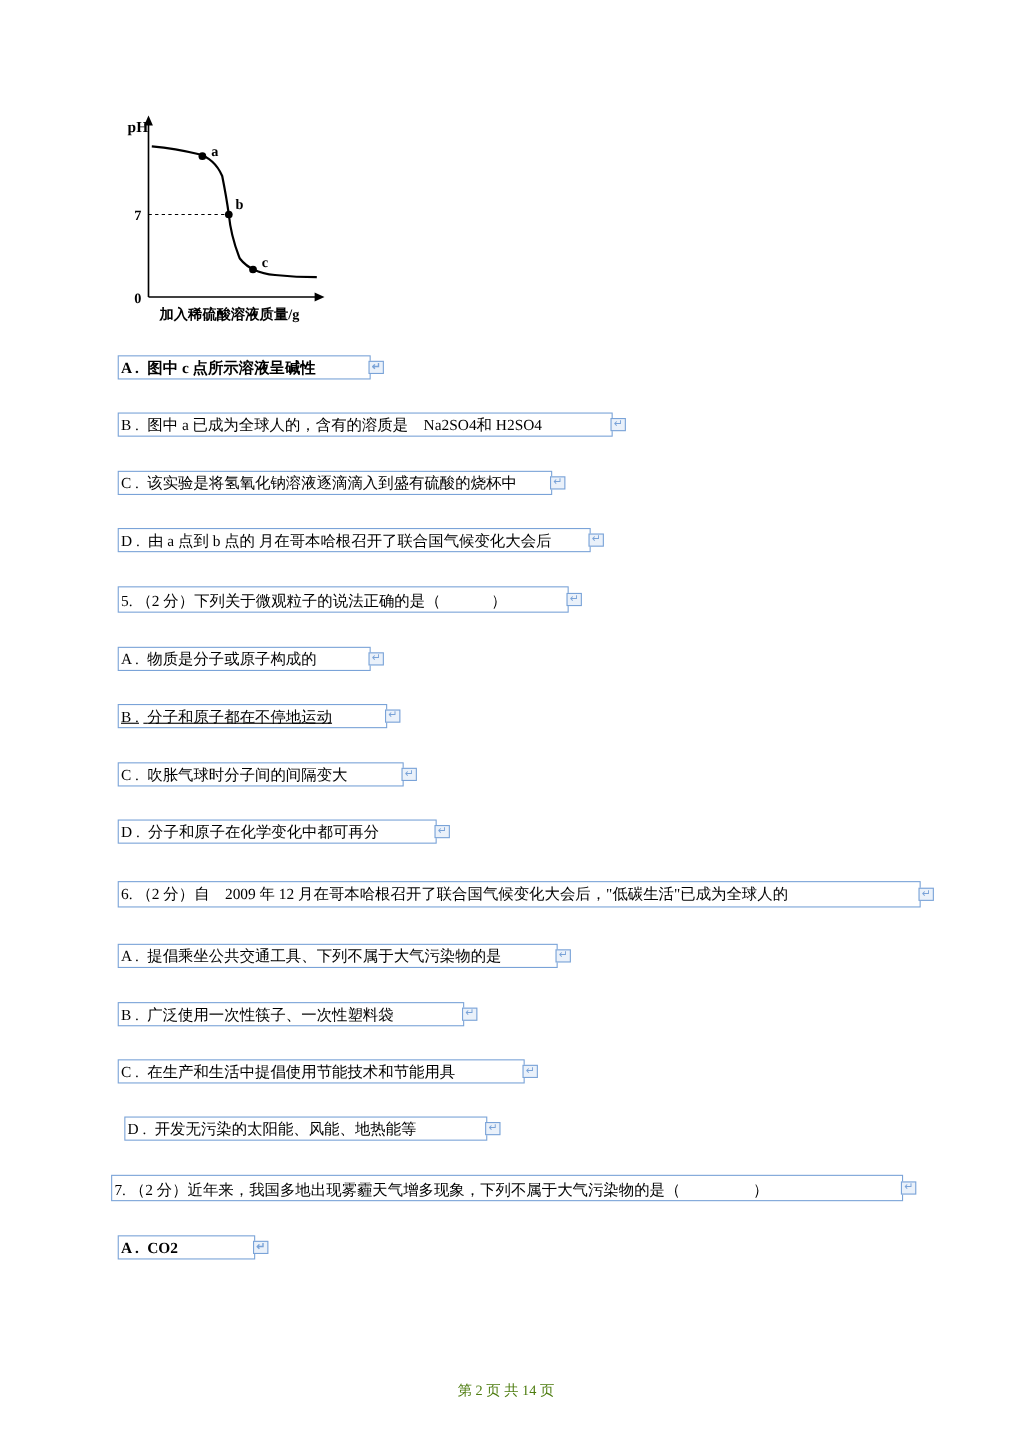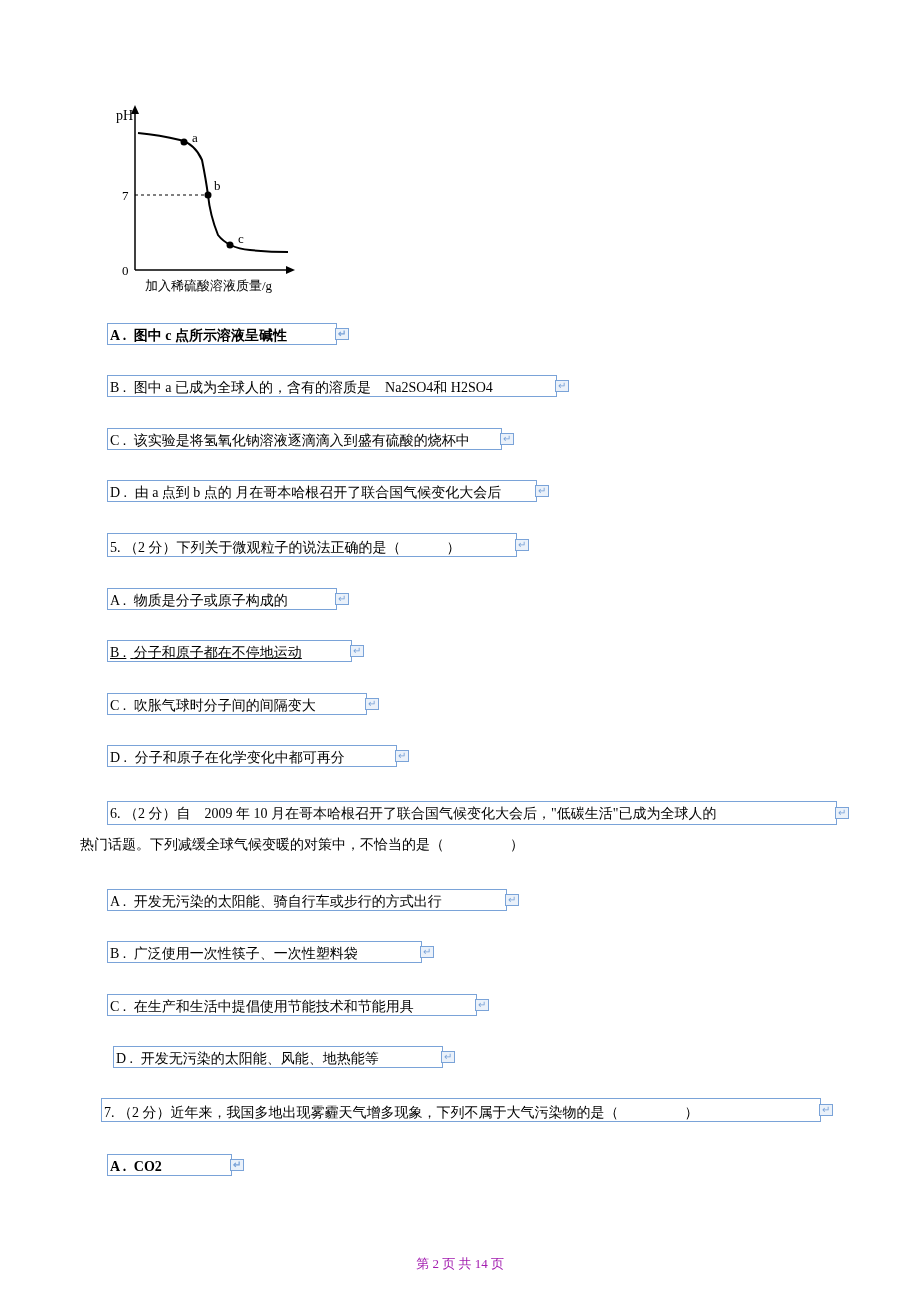--- a/index.html
+++ b/index.html
@@ -13,20 +13,21 @@
       background: #ffffff;
       font-family: "SimSun", "宋体", serif;
       font-size: 14px;
       color: #000;
       padding: 100px 80px 40px 80px;
       position: relative;
     }
     .chart-container {
       margin-left: 30px;
       margin-bottom: 25px;
+      font-weight: bold;
     }
     .chart-svg {
       display: block;
     }
     .option-line {
       margin-left: 30px;
       margin-bottom: 30px;
       font-size: 14px;
       line-height: 1.6;
     }
@@ -65,21 +66,21 @@
       line-height: 10px;
       pointer-events: none;
     }
     .footer {
       position: absolute;
       bottom: 30px;
       left: 0;
       right: 0;
       text-align: center;
       font-size: 13px;
-      color: #a21caf;
+      color: #4d7c0f;
     }
     .q6-block {
       line-height: 2.2;
     }
     .q6-first {
       margin-left: 30px;
     }
   </style>
 </head>
 <body>
@@ -173,32 +174,29 @@
 <div class="option-line" style="position:relative;">
   <span class="letter">D .</span>
   <span>分子和原子在化学变化中都可再分</span>
   <div class="annotation-box" style="left:-3px; top:-2px; width:290px; height:22px;"></div>
   <div class="para-marker" style="left:285px; top:3px;">↵</div>
 </div>
 
 <div class="q6-block" style="position:relative; margin-bottom:30px;">
   <div class="q6-first">
     <span>6.</span>
-    <span>（2 分）自　2009 年 10 月在哥本哈根召开了联合国气候变化大会后，"低碳生活"已成为全球人的</span>
-  </div>
-  <div>
-    <span>热门话题。下列减缓全球气候变暖的对策中，不恰当的是（</span><span class="blank-paren-long">）</span>
+    <span>（2 分）自　2009 年 12 月在哥本哈根召开了联合国气候变化大会后，"低碳生活"已成为全球人的</span>
   </div>
   <div class="annotation-box" style="left:27px; top:2px; width:730px; height:24px;"></div>
   <div class="para-marker" style="left:755px; top:8px;">↵</div>
 </div>
 
 <div class="option-line" style="position:relative;">
   <span class="letter">A .</span>
-  <span>开发无污染的太阳能、骑自行车或步行的方式出行</span>
+  <span>提倡乘坐公共交通工具、下列不属于大气污染物的是</span>
   <div class="annotation-box" style="left:-3px; top:-2px; width:400px; height:22px;"></div>
   <div class="para-marker" style="left:395px; top:3px;">↵</div>
 </div>
 
 <div class="option-line" style="position:relative;">
   <span class="letter">B .</span>
   <span>广泛使用一次性筷子、一次性塑料袋</span>
   <div class="annotation-box" style="left:-3px; top:-2px; width:315px; height:22px;"></div>
   <div class="para-marker" style="left:310px; top:3px;">↵</div>
 </div>

